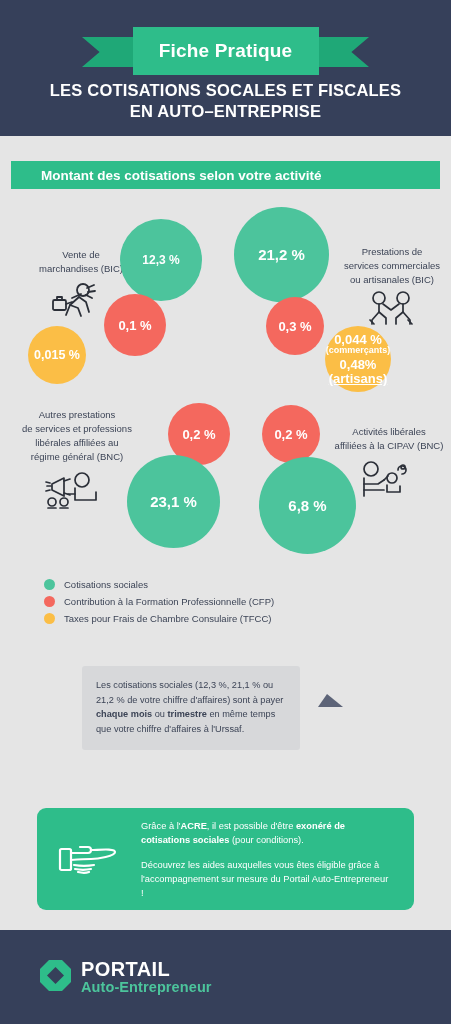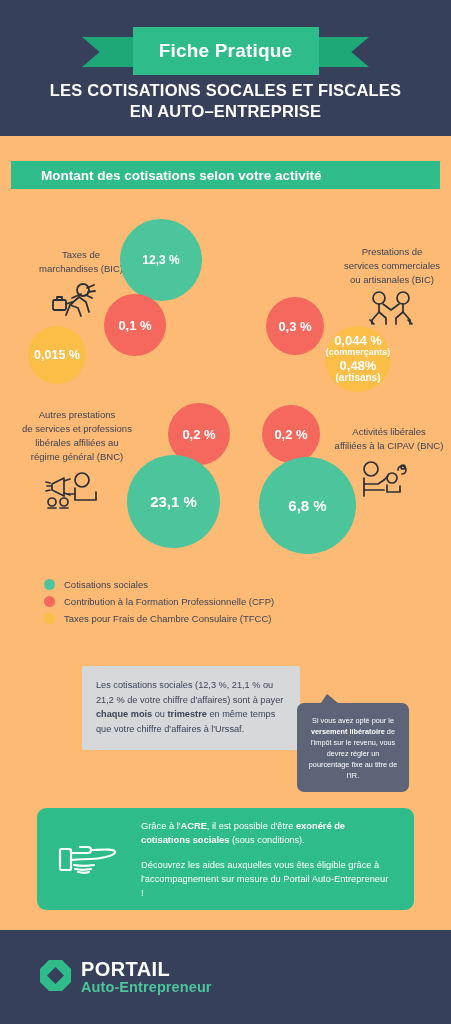--- a/index.html
+++ b/index.html
@@ -2,21 +2,21 @@
 <html><head>
 <meta charset="utf-8">
 <style>
   * { box-sizing: border-box; margin: 0; padding: 0; }
   html, body {
     width: 451px; height: 1024px;
     background: #ffffff;
     font-family: "Liberation Sans", sans-serif;
     overflow: hidden;
   }
-  .page { position: relative; width: 451px; height: 1024px; background: #fdba74; }
+  .page { position: relative; width: 451px; height: 1024px; background: #e5e5e5; }
 
   
   .header {
     position: absolute; left: 0; top: 0; width: 451px; height: 136px;
     background: #36405a;
   }
   .ribbon { position: absolute; left: 0; top: 27px; width: 451px; height: 48px; }
   .ribbon-tail {
     position: absolute; top: 10px; width: 80px; height: 30px;
     background: #1fa877;
@@ -133,40 +133,41 @@
     </div>
   </div>
 
   <div class="section-bar">
     <span>Montant des cotisations selon votre activité</span>
   </div>
 
   <div class="clusters">
 
     <div class="cap" style="left:26px; top:48px; width:110px;">
-      <div>Taxes de</div>
+      <div>Vente de</div>
       <div>marchandises (BIC)</div>
     </div>
     <div class="ico" style="left:48px; top:82px;">
       <svg width="54" height="42" viewBox="0 0 54 42" fill="none" stroke="#2b2f38" stroke-width="1.8" stroke-linecap="round" stroke-linejoin="round">
         <circle cx="35" cy="8" r="6"></circle>
         <path d="M31 15 L22 23 L18 33"></path>
         <path d="M31 15 L38 20 L41 30"></path>
         <path d="M22 23 L30 26 L33 34"></path>
         <path d="M24 16 L33 12"></path>
         <rect x="5" y="18" width="13" height="10" rx="1.5"></rect>
         <path d="M9 18 v-3 h5 v3"></path>
         <path d="M18 22 L24 20"></path>
         <path d="M39 6 L46 3 M40 10 L47 9 M38 13 L44 16"></path>
       </svg>
     </div>
     <div class="circle c-green" style="left:120px; top:19px; width:82px; height:82px; font-size:12px;">12,3 %</div>
     <div class="circle c-red" style="left:104px; top:94px; width:62px; height:62px; font-size:13px;">0,1 %</div>
     <div class="circle c-yellow" style="left:28px; top:126px; width:58px; height:58px; font-size:12.5px;">0,015 %</div>
 
+    <div class="circle c-green" style="left:234px; top:7px; width:95px; height:95px; font-size:15px;">21,2 %</div>
     <div class="cap" style="left:336px; top:45px; width:112px;">
       <div>Prestations de</div>
       <div>services commerciales</div>
       <div>ou artisanales (BIC)</div>
     </div>
     <div class="ico" style="left:364px; top:90px;">
       <svg width="54" height="36" viewBox="0 0 54 36" fill="none" stroke="#2b2f38" stroke-width="1.7" stroke-linecap="round" stroke-linejoin="round">
         <circle cx="15" cy="8" r="6"></circle>
         <circle cx="39" cy="8" r="6"></circle>
         <path d="M15 14 L15 22 L8 30 L8 34"></path>
@@ -176,21 +177,21 @@
         <path d="M19 14 L27 20 L35 14"></path>
         <path d="M6 30 L10 34 M44 30 L48 34"></path>
       </svg>
     </div>
     <div class="circle c-red" style="left:266px; top:97px; width:58px; height:58px; font-size:13px;">0,3 %</div>
     <div class="circle c-yellow" style="left:325px; top:126px; width:66px; height:66px; line-height:1.05;">
       <div style="display:block;">
         <div style="font-size:13px;">0,044 %</div>
         <div style="font-size:9px;">(commerçants)</div>
         <div style="font-size:13px; margin-top:2px;">0,48%</div>
-        <div style="font-size:10px;">(artisans)</div>
+        <div style="font-size:13px;text-decoration:underline;">(artisans)</div>
       </div>
     </div>
 
     <div class="cap" style="left:12px; top:208px; width:130px;">
       <div>Autres prestations</div>
       <div>de services et professions</div>
       <div>libérales affiliées au</div>
       <div>régime général (BNC)</div>
     </div>
     <div class="ico" style="left:40px; top:270px;">
@@ -243,37 +244,34 @@
       <div class="legend-dot" style="background:#fbbe46;"></div>
       <div class="legend-label">Taxes pour Frais de Chambre Consulaire (TFCC)</div>
     </div>
   </div>
 
   <div class="note-gray">
     <p><span>Les cotisations sociales (12,3 %, 21,1 % ou 21,2 % de votre chiffre d'affaires) sont à payer </span><b>chaque mois</b><span> ou </span><b>trimestre</b><span> en même temps que votre chiffre d'affaires à l'Urssaf.</span></p>
   </div>
 
   <div class="note-dark-tail"></div>
-  <div class="note-dark">
-    <p><span>Si vous avez opté pour le </span><b>versement libératoire</b><span> de l'impôt sur le revenu, vous devrez régler un pourcentage fixe au titre de l'IR.</span></p>
-  </div>
 
   <div class="acre">
     <div class="acre-icon">
       <svg width="62" height="48" viewBox="0 0 62 48" fill="none" stroke="#ffffff" stroke-width="2.2" stroke-linecap="round" stroke-linejoin="round">
         <rect x="2" y="14" width="11" height="21" rx="1.5"></rect>
         <path d="M13 18 L30 18 C34 18 34 12 30 12 L22 12"></path>
         <path d="M13 25 C13 25 26 24 33 24 C40 24 57 21 57 17 C57 13 40 15 33 15"></path>
         <path d="M16 30 C22 31 30 31 36 30"></path>
         <path d="M17 34 C22 35 28 35 33 34"></path>
         <path d="M20 37 C24 38 28 38 31 37"></path>
       </svg>
     </div>
     <div class="acre-text">
-      <p><span>Grâce à l'</span><b>ACRE</b><span>, il est possible d'être </span><b>exonéré de cotisations sociales</b><span> (sous conditions).</span></p>
+      <p><span>Grâce à l'</span><b>ACRE</b><span>, il est possible d'être </span><b>exonéré de cotisations sociales</b><span> (pour conditions).</span></p>
       <p class="second">Découvrez les aides auxquelles vous êtes éligible grâce à l'accompagnement sur mesure du Portail Auto-Entrepreneur !</p>
     </div>
   </div>
 
   <div class="footer">
     <div class="footer-logo">
       <div class="logo-mark">
         <svg width="33" height="33" viewBox="0 0 33 33">
           <polygon points="10,1 23,1 32,10 32,23 23,32 10,32 1,23 1,10" fill="#2ebd8a"></polygon>
           <polygon points="16.5,8 25,16.5 16.5,25 8,16.5" fill="#36405a"></polygon>

